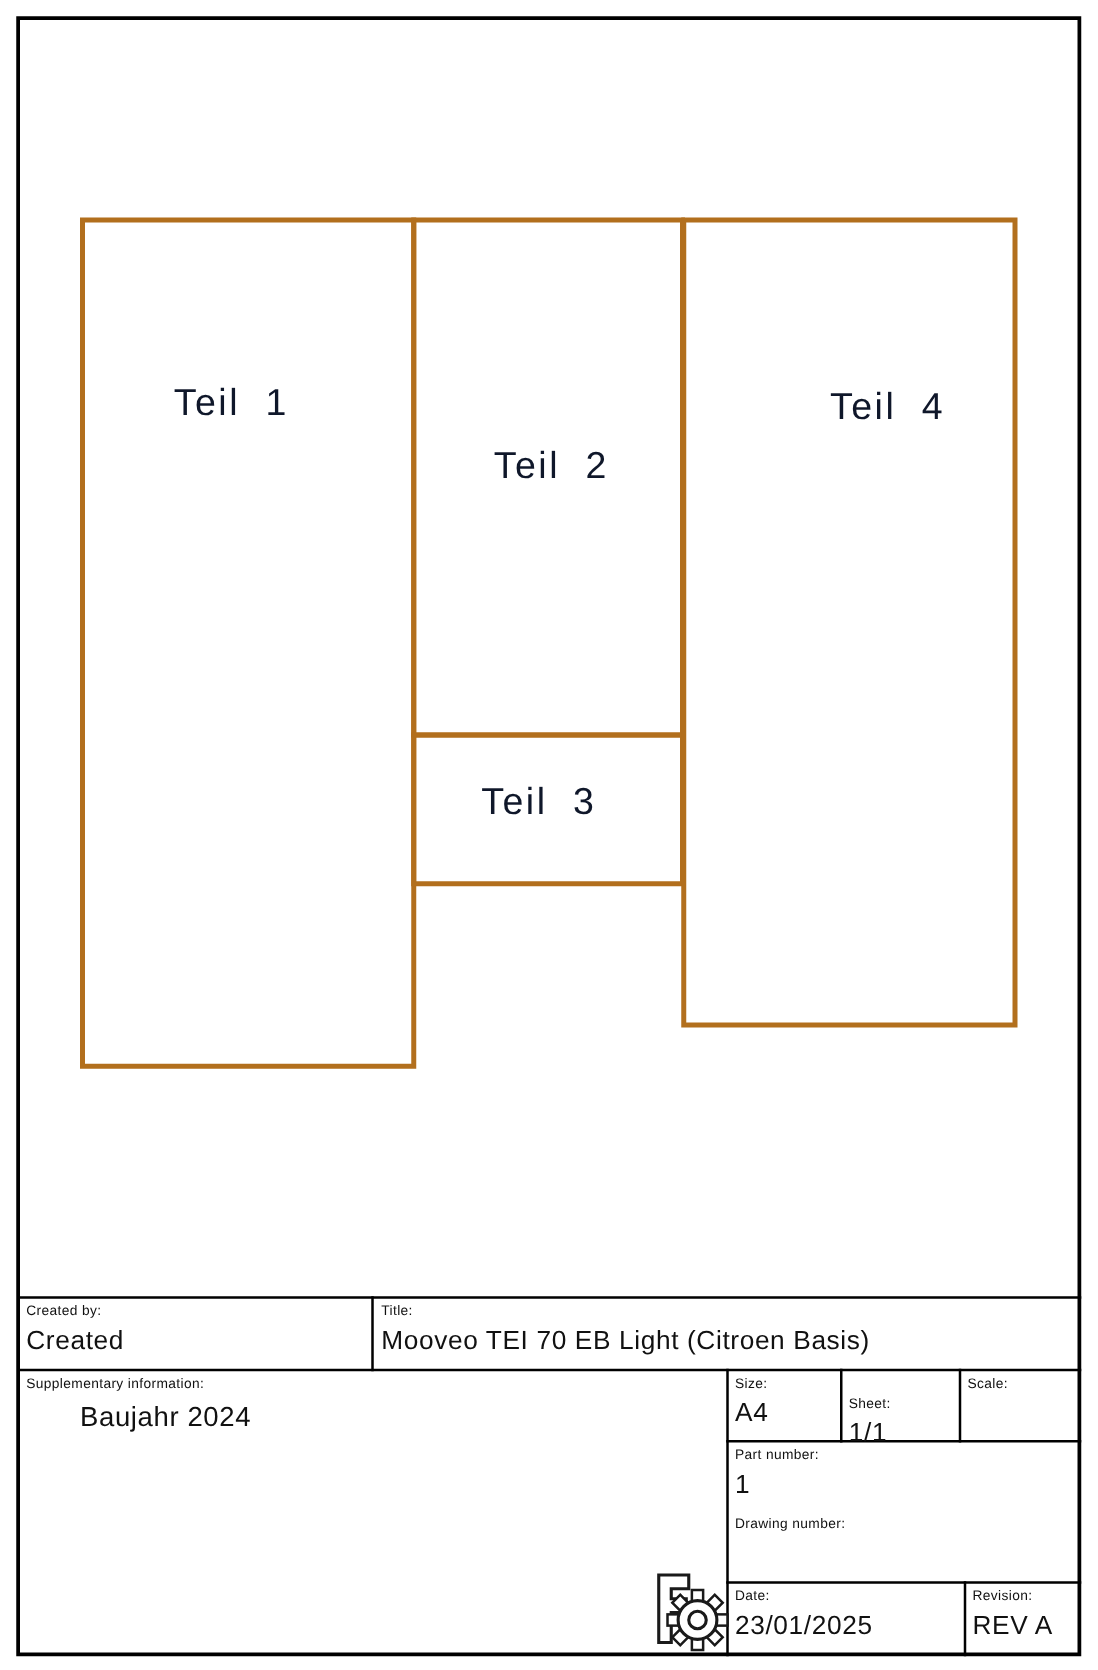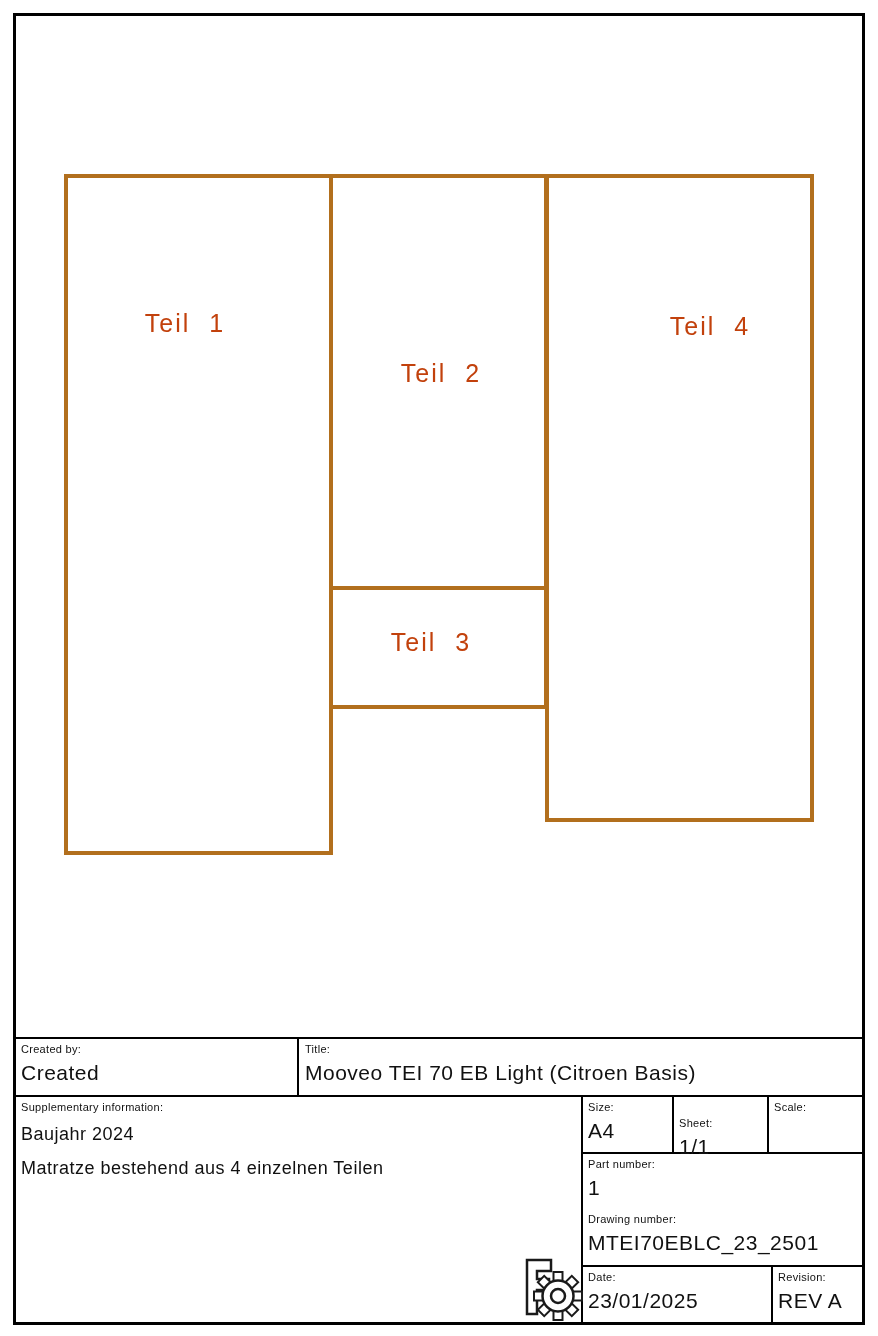--- a/index.html
+++ b/index.html
@@ -8,29 +8,29 @@
     font-family:"Liberation Sans",sans-serif;color:#111;overflow:hidden;
   }
   .page-border{
     position:absolute;left:13px;top:13px;width:852px;height:1312px;
     border:3px solid #000;box-sizing:border-box;
   }
   
   .part-box{position:absolute;border:4px solid #b26f1d;box-sizing:border-box;background:transparent;}
   .part-label{
     position:absolute;transform:translate(-50%,-50%);
-    color:#c2410c;font-size:25px;letter-spacing:2px;word-spacing:10px;white-space:nowrap;
+    color:#0f172a;font-size:30px;letter-spacing:2px;word-spacing:10px;white-space:nowrap;
   }
   
   .hline,.vline{position:absolute;background:#000;}
   
   .cell{position:absolute;white-space:nowrap;}
   .lbl{font-size:11px;letter-spacing:0.3px;line-height:15px;}
   .val{font-size:21px;letter-spacing:0.5px;line-height:26px;margin-top:3px;}
-  .supp-line{font-size:18px;letter-spacing:0.5px;line-height:34px;}
+  .supp-line{font-size:22px;letter-spacing:0.5px;line-height:34px;margin-left:43px;}
   .logo{position:absolute;left:520px;top:1256px;width:70px;height:70px;}
 </style>
 </head>
 <body>
 
 <div class="sheet">
 
   <div class="page-border"></div>
 
   <div class="part-box" style="left:64px;top:174px;width:269px;height:681px;"></div>
@@ -59,21 +59,20 @@
   </div>
 
   <div class="cell" style="left:305px;top:1042px;">
     <div class="lbl">Title:</div>
     <div class="val">Mooveo TEI 70 EB Light (Citroen Basis)</div>
   </div>
 
   <div class="cell" style="left:21px;top:1100px;">
     <div class="lbl">Supplementary information:</div>
     <div class="supp-line" style="margin-top:2px;">Baujahr 2024</div>
-    <div class="supp-line">Matratze bestehend aus 4 einzelnen Teilen</div>
   </div>
 
   <div class="cell" style="left:588px;top:1100px;">
     <div class="lbl">Size:</div>
     <div class="val">A4</div>
   </div>
 
   <div class="cell" style="left:679px;top:1100px;margin-top:16px;">
     <div class="lbl">Sheet:</div>
     <div class="val">1/1</div>
@@ -84,21 +83,20 @@
     <div class="val"></div>
   </div>
 
   <div class="cell" style="left:588px;top:1157px;">
     <div class="lbl">Part number:</div>
     <div class="val">1</div>
   </div>
 
   <div class="cell" style="left:588px;top:1212px;">
     <div class="lbl">Drawing number:</div>
-    <div class="val">MTEI70EBLC_23_2501</div>
   </div>
 
   <div class="cell" style="left:588px;top:1270px;">
     <div class="lbl">Date:</div>
     <div class="val">23/01/2025</div>
   </div>
 
   <div class="cell" style="left:778px;top:1270px;">
     <div class="lbl">Revision:</div>
     <div class="val">REV A</div>

